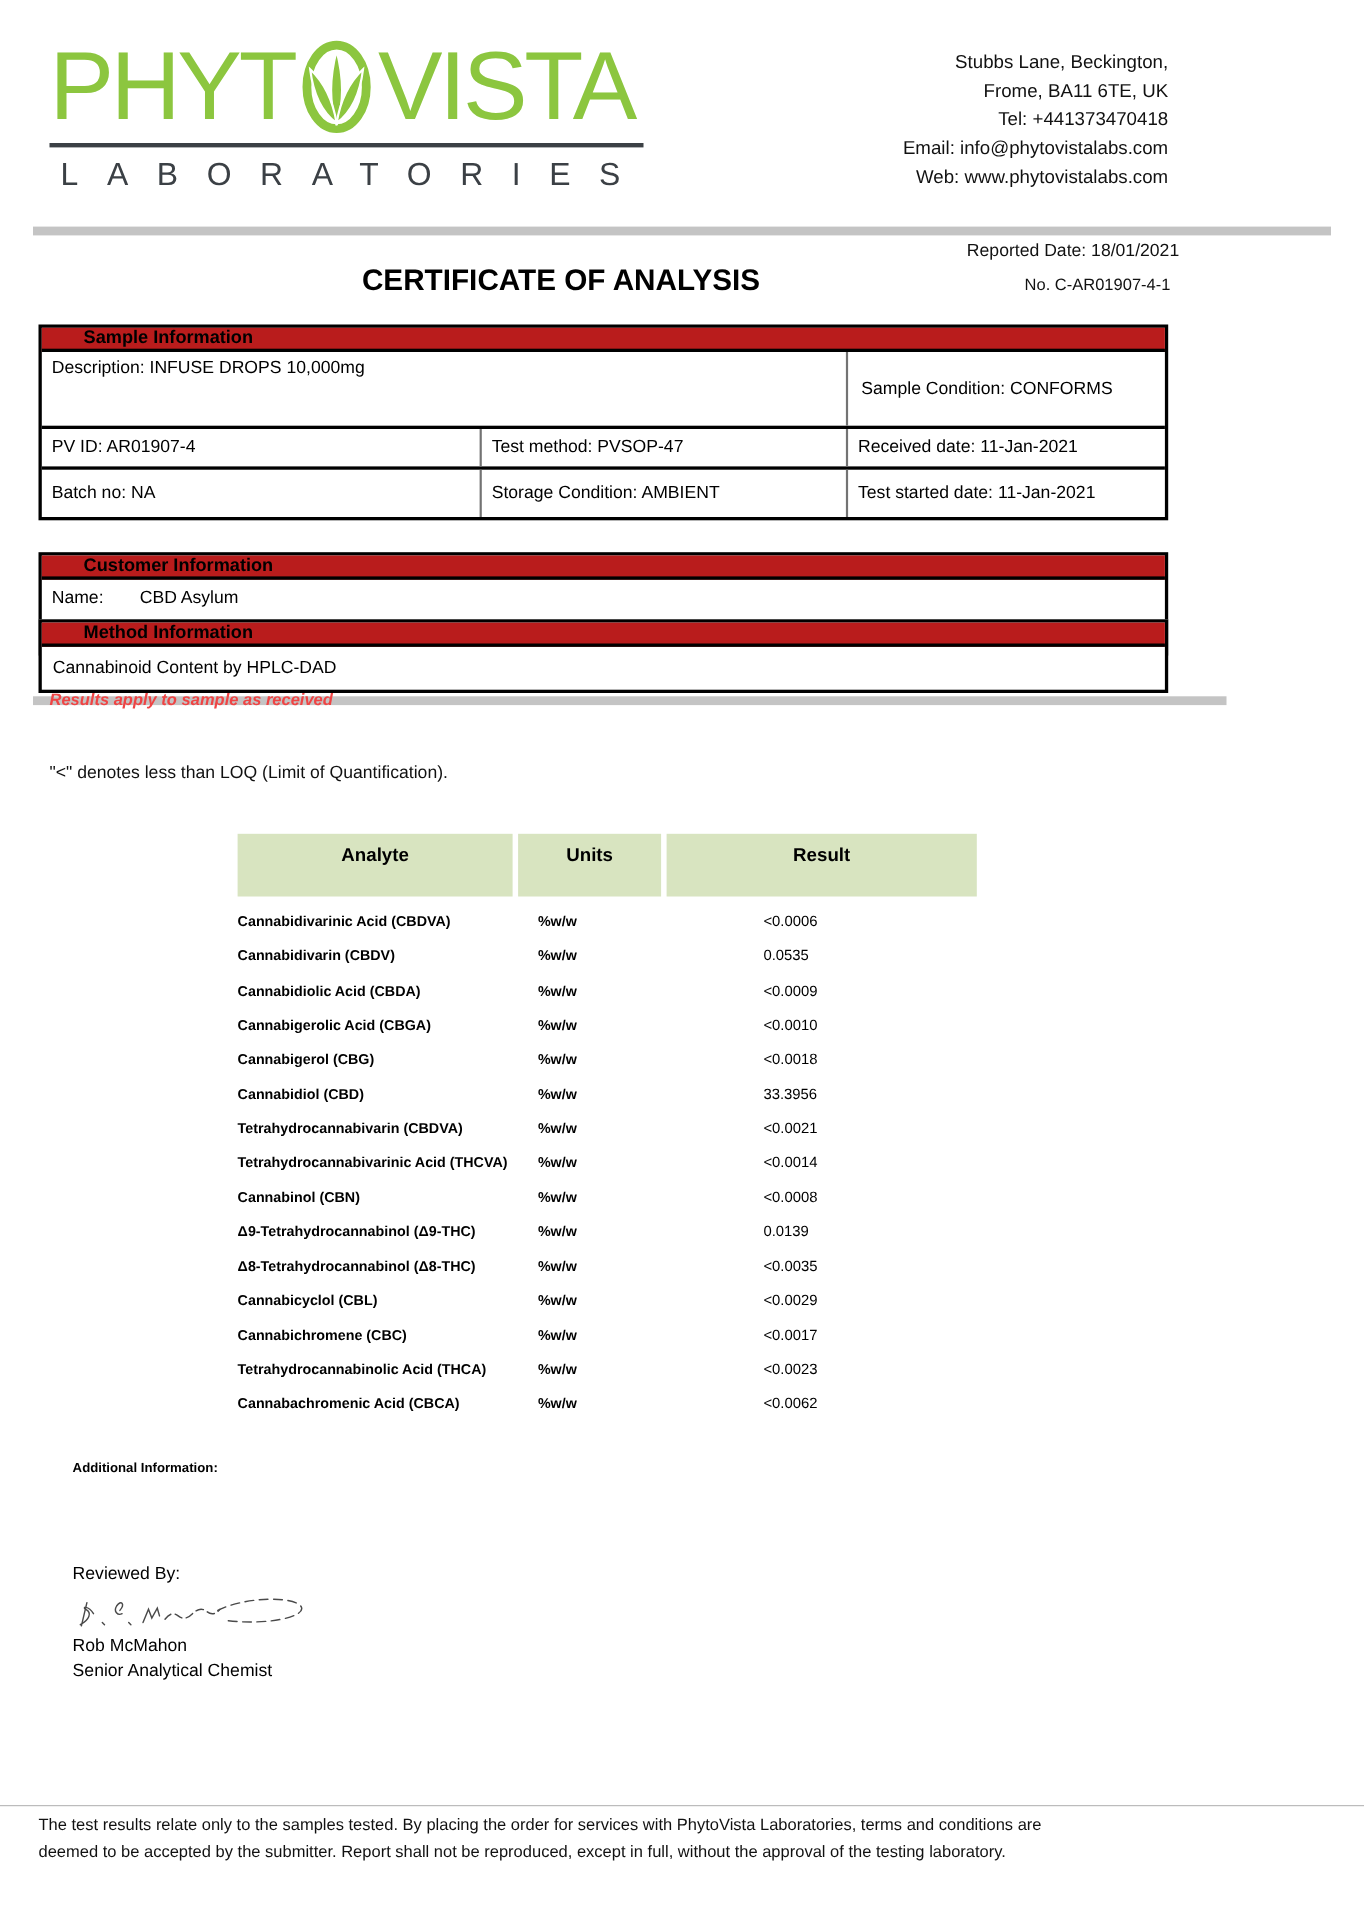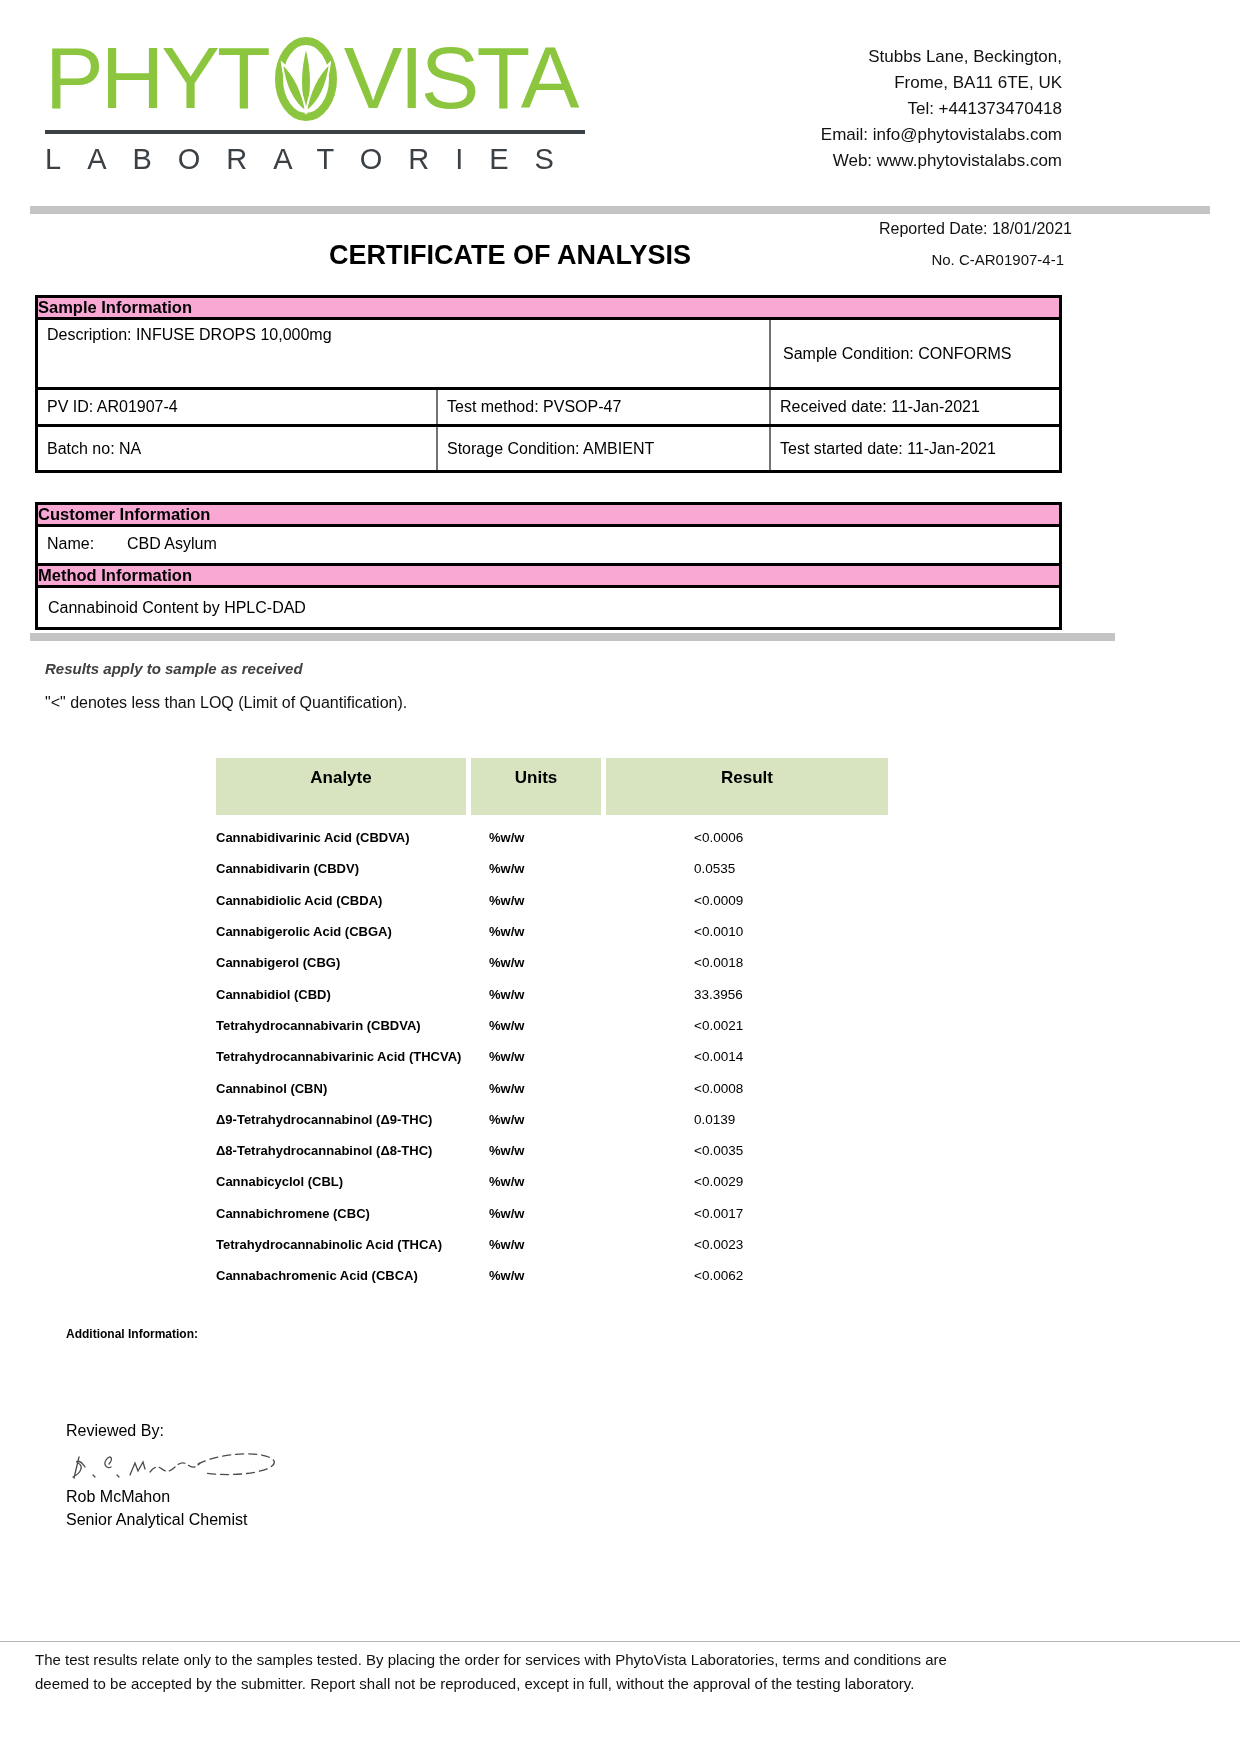--- a/index.html
+++ b/index.html
@@ -7,21 +7,21 @@
   .page {
     position:relative;
     width:1240px; height:1752px;
     background:#ffffff;
     font-family:"Liberation Sans", sans-serif;
     color:#000;
     overflow:hidden;
   }
 
   
-  .logo-block { position:absolute; left:45px; top:30px; width:545px; }
+  .logo-block { position:absolute; left:45px; top:30px; width:545px;text-align:right; }
   .logo-line { display:flex; align-items:center; height:96px; }
   .logo-word {
     font-size:88px; line-height:92px; font-weight:400;
     letter-spacing:-3px; color:#8CC63F;
   }
   .leaf-svg { margin:0 5px; }
   .logo-underline { height:4px; background:#3B4045; margin-top:4px; width:540px; }
   .logo-subtitle {
     margin-top:9px; font-size:29px; color:#3B4045;
     letter-spacing:26px; white-space:nowrap; font-weight:400;
@@ -47,22 +47,22 @@
   
   .info-table {
     position:absolute; left:35px; width:1027px;
     border:3px solid #000; background:#fff;
   }
   .tbl-sample   { top:295px; }
   .tbl-customer { top:502px; }
   .tbl-method   { top:563px; }
 
   .section-bar {
-    background:#f9a8d4; height:22px; border-bottom:3px solid #000;
-    font-size:16.5px; font-weight:bold; 
+    background:#b91c1c; height:22px; border-bottom:3px solid #000;
+    font-size:16.5px; font-weight:bold; padding-left:38px;
     display:flex; align-items:center; color:#000;
   }
   .trow { display:flex; }
   .trow + .trow { border-top:0; }
   .cell { padding-left:9px; display:flex; align-items:center; font-size:16px; }
   .cell-br { border-right:2px solid #737373; }
   .row-desc { height:70px; border-bottom:3px solid #000; }
   .row-desc .cell-desc { width:733px; align-items:flex-start; padding-top:6px; }
   .row-desc .cell-cond { flex:1; padding-left:12px; }
   .row-mid  { height:37px; border-bottom:3px solid #000; }
@@ -74,22 +74,22 @@
   .cust-label { display:inline-block; min-width:80px; }
 
   .method-content { height:39px; display:flex; align-items:center; padding-left:10px; font-size:16px; }
 
   .section-divider {
     position:absolute; top:633px; left:30px; width:1085px; height:8px; background:#C4C4C4;
   }
 
   
   .note-1 {
-    position:absolute; top:660px; left:45px;
-    font-size:15px; font-weight:bold; font-style:italic; color:#404040;
+    position:absolute; top:628px; left:45px;
+    font-size:15px; font-weight:bold; font-style:italic; color:#ef4444;
   }
   .note-2 { position:absolute; top:694px; left:45px; font-size:16px; color:#111; }
 
   
   .results { position:absolute; left:216px; top:758px; width:672px; }
   .r-grid { display:grid; grid-template-columns:250px 130px 282px; column-gap:5px; }
   .r-head .hcell {
     background:#D8E4C0; height:57px; padding-top:10px;
     text-align:center; font-weight:bold; font-size:17px;
   }

